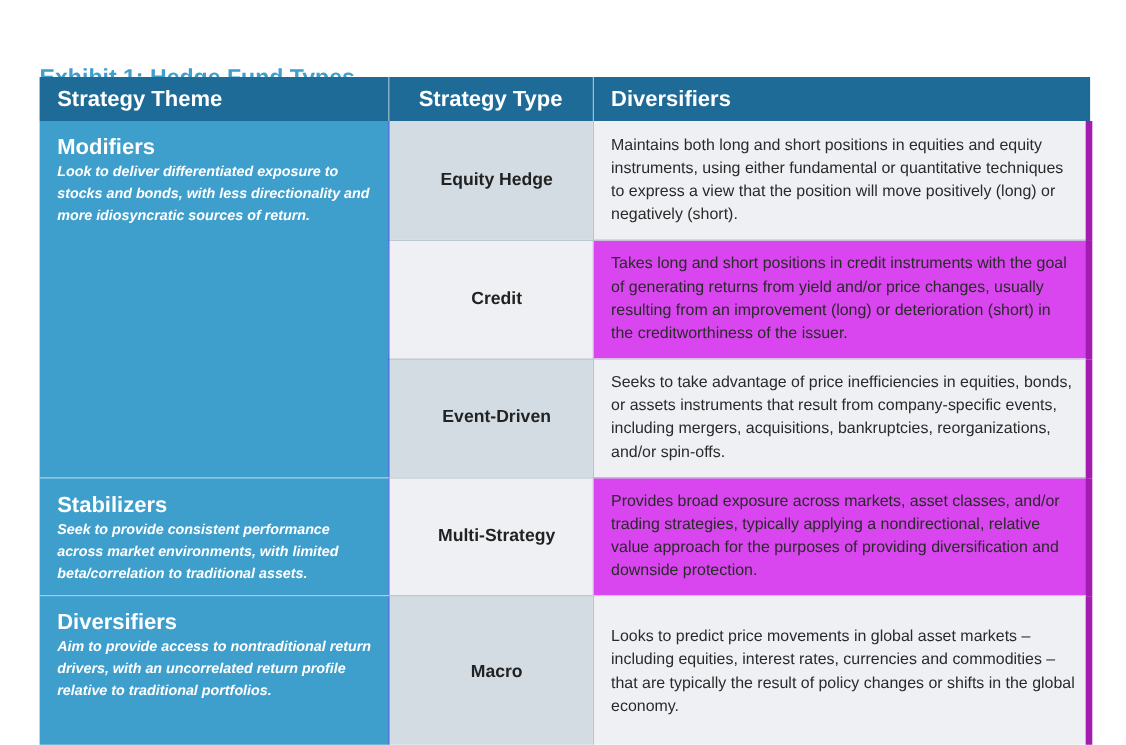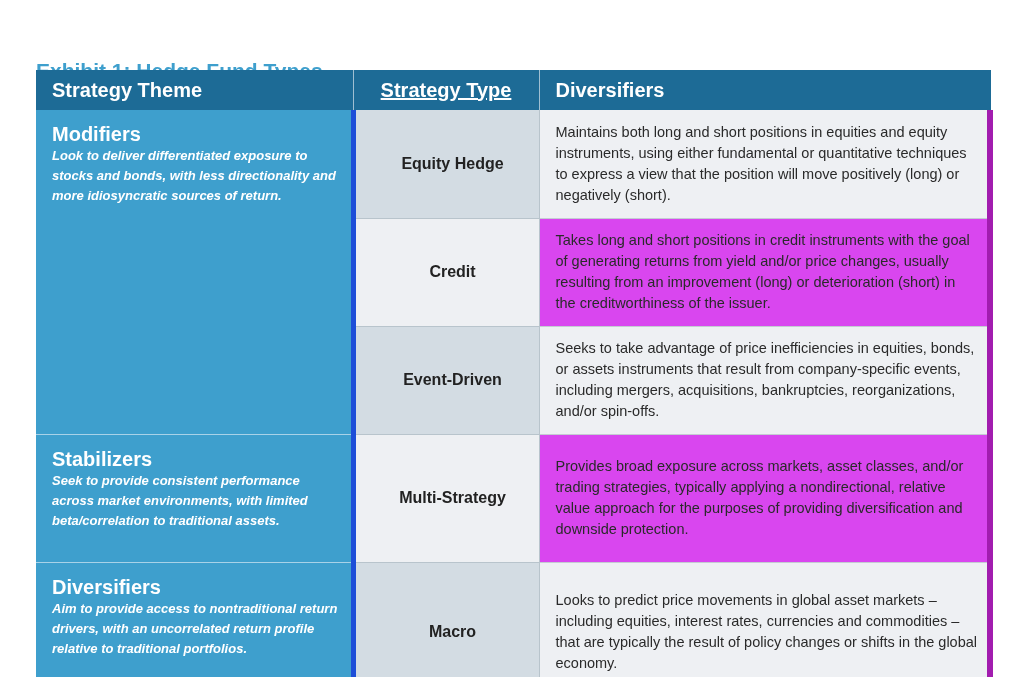--- a/index.html
+++ b/index.html
@@ -1,22 +1,22 @@
 <!DOCTYPE html>
 <html><head>
   <meta charset="utf-8">
   <style>
     html, body { margin: 0; padding: 0; background: #ffffff; }
     body { width: 1024px; height: 677px; position: relative; overflow: hidden; font-family: "Liberation Sans", sans-serif; }
     .title { position: absolute; left: 36px; top: 19px; font-size: 21px; font-weight: bold; color: #3e9fcd; letter-spacing: 0px; margin-top: 40px; }
     .table { position: absolute; left: 36px; top: 70px; width: 954px; border-collapse: collapse; table-layout: fixed; }
     .table th { background: #1d6b96; color: #ffffff; font-size: 20px; font-weight: bold; height: 40px; text-align: left; padding: 0 16px; border-right: 1px solid #9fbfd2; box-sizing: border-box; margin-left: 32px; }
-    .table th.center { text-align: center; text-decoration: underline; }
+    .table th.center { text-align: center; }
     .table th:last-child { border-right: 1px solid #1d6b96; }
-    .theme-cell { background: #3e9fcd; color: #ffffff; vertical-align: top; padding: 12px 10px 0 16px; border-bottom: 1px solid #a8d2e8; border-right: 5px solid #1d4ed8; box-sizing: border-box; }
+    .theme-cell { background: #3e9fcd; color: #ffffff; vertical-align: top; padding: 12px 10px 0 16px; border-bottom: 1px solid #a8d2e8; border-right: 1px solid #1d4ed8; box-sizing: border-box; }
     .theme-cell .theme-name { font-size: 20px; font-weight: bold; line-height: 24px; }
     .theme-cell .theme-desc { font-size: 13px; font-style: italic; font-weight: bold; line-height: 20px; }
     .type-cell { text-align: center; font-size: 16px; font-weight: bold; color: #222222; border-bottom: 1px solid #b8c4cc; border-right: 1px solid #b8c4cc; box-sizing: border-box; padding-left: 12px; }
     .desc-cell { font-size: 14.5px; color: #2a2a2a; line-height: 21px; padding: 0 8px 0 16px; border-bottom: 1px solid #c4ccd2; border-right: 6px solid #a21caf; box-sizing: border-box; vertical-align: middle; }
     .shade-dark { background: #d3dce3; }
     .shade-light { background: #eef0f3; }
     .shade-white { background: #d946ef; }
   </style>
 </head>
 <body>
@@ -46,21 +46,21 @@
       <td class="desc-cell shade-light">Maintains both long and short positions in equities and equity instruments, using either fundamental or quantitative techniques to express a view that the position will move positively (long) or negatively (short).</td>
     </tr>
     <tr style="height:108px">
       <td class="type-cell shade-light">Credit</td>
       <td class="desc-cell shade-white">Takes  long and short positions in credit instruments with the goal of generating returns from yield and/or price changes, usually resulting from an improvement (long) or deterioration (short) in the creditworthiness of the issuer.</td>
     </tr>
     <tr style="height:108px">
       <td class="type-cell shade-dark">Event-Driven</td>
       <td class="desc-cell shade-light">Seeks to take advantage of price inefficiencies in equities, bonds, or assets instruments that result from company-specific events, including mergers, acquisitions, bankruptcies, reorganizations, and/or spin-offs.</td>
     </tr>
-    <tr style="height:128px">
+    <tr style="height:107px">
       <td class="theme-cell">
         <div class="theme-name">Stabilizers</div>
         <div class="theme-desc">Seek to provide consistent performance across market environments, with limited beta/correlation to traditional assets.</div>
       </td>
       <td class="type-cell shade-light">Multi-Strategy</td>
       <td class="desc-cell shade-white">Provides broad exposure across markets, asset classes, and/or trading strategies, typically applying a nondirectional, relative value approach for the purposes of providing diversification and downside protection.</td>
     </tr>
     <tr style="height:140px">
       <td class="theme-cell">
         <div class="theme-name">Diversifiers</div>

